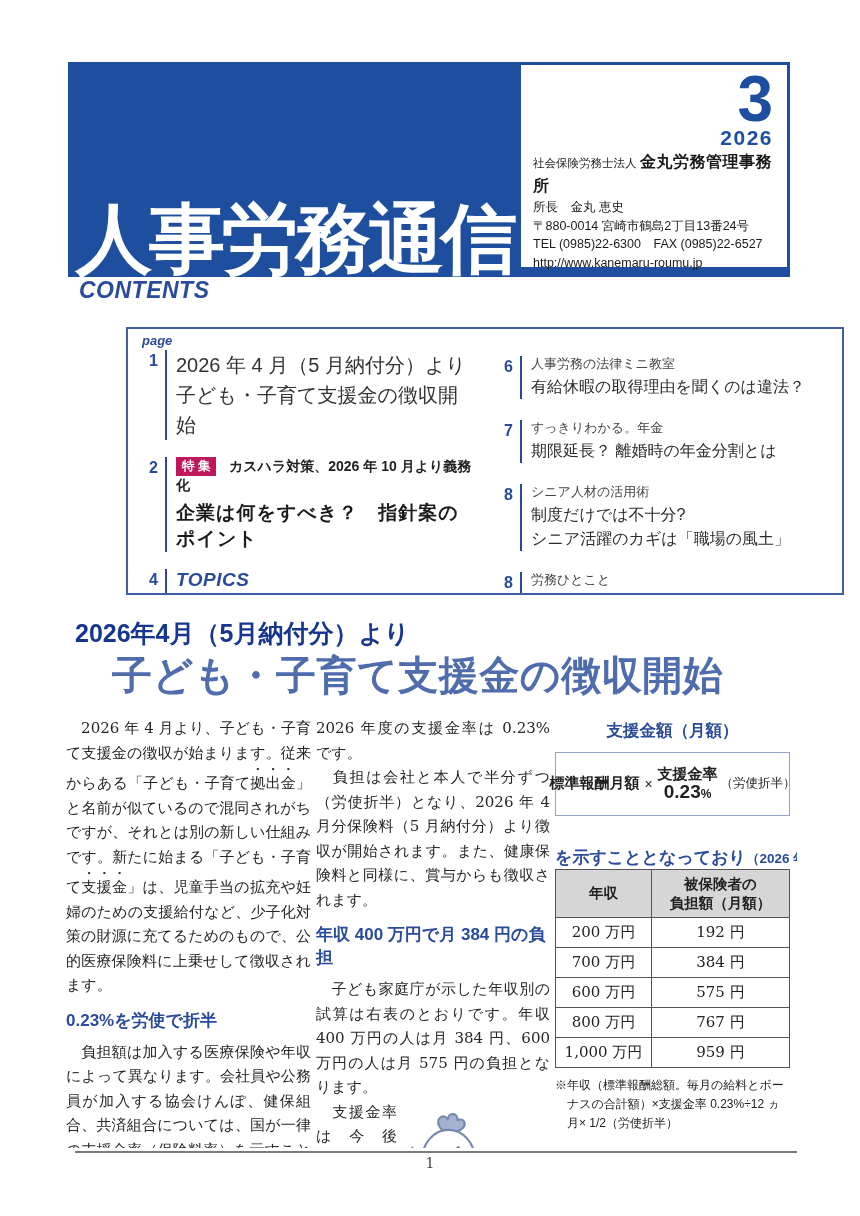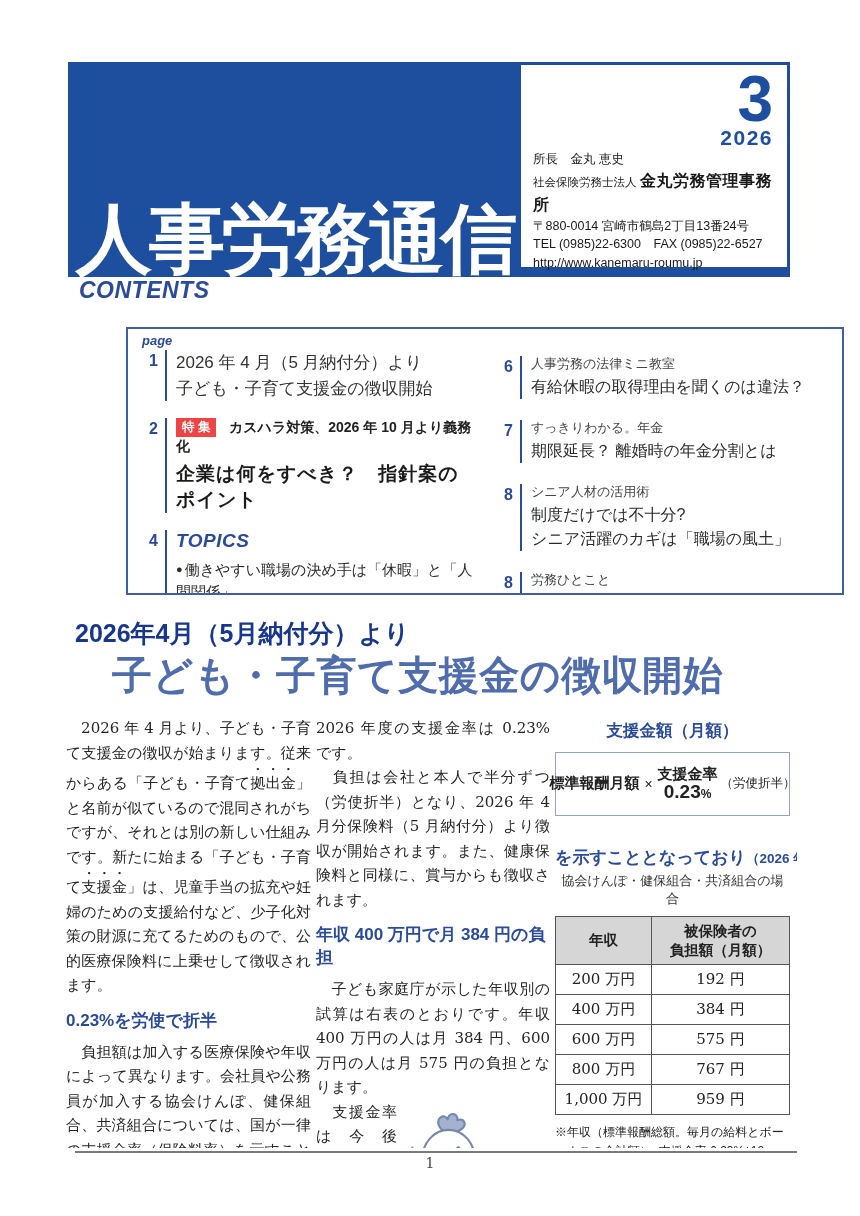--- a/index.html
+++ b/index.html
@@ -34,22 +34,22 @@
   }
   .contents-box {
     position:relative; margin-top:25px; height:268px; box-sizing:border-box;
     border:2px solid #3f5ea6; padding:4px 12px 6px 10px; overflow:hidden;
   }
   .page-label { font-style:italic; font-weight:700; font-size:13px; color:#2a4b9b; margin:0 0 2px 4px; }
   .contents-grid { display:grid; grid-template-columns:1fr 1fr; column-gap:18px; }
   .toc-entry { display:flex; margin-bottom:13px; }
   .toc-num { flex:none; width:20px; text-align:right; font-weight:800; font-size:16px; color:#2a4b9b; line-height:1.35; }
   .toc-body { border-left:2px solid #2a4b9b; margin-left:7px; padding-left:9px; color:#333333; min-height:24px; }
-  .toc-line { font-size:17px; line-height:1.5; color:#333333; }
-  .toc-badge { display:inline-block; background:#ef4444; color:#ffffff; font-size:12.5px; font-weight:700; padding:1px 6px; margin-right:8px; vertical-align:1px; }
+  .toc-line { font-size:20px; line-height:1.5; color:#333333; }
+  .toc-badge { display:inline-block; background:#be185d; color:#ffffff; font-size:12.5px; font-weight:700; padding:1px 6px; margin-right:8px; vertical-align:1px; }
   .toc-kicker-bold { font-size:14px; font-weight:700; color:#222222; }
   .toc-title-lg { font-size:19px; font-weight:800; color:#1b1b1b; margin-top:5px; letter-spacing:1px; }
   .topics-label { font-style:italic; font-weight:900; font-size:19px; color:#2a4b9b; letter-spacing:0.5px; }
   .toc-bullets { margin-top:7px; }
   .toc-bullet { font-size:15px; line-height:1.48; color:#2b2b2b; }
   .bullet-dot { font-size:11px; vertical-align:2px; margin-right:2px; }
   .toc-kicker-sm { font-size:13px; color:#444444; line-height:1.3; }
   .toc-main { font-size:16px; color:#2b2b2b; line-height:1.5; margin-top:2px; }
   .mb-lg { margin-bottom:17px; }
   .mb-rt { margin-bottom:21px; }
@@ -107,25 +107,25 @@
 <div class="page">
 
   <div class="header-block">
     <div class="header-title">人事労務通信</div>
     <div class="info-box">
       <div class="issue-date">
         <span class="issue-month">3</span>
         <span class="issue-year">2026</span>
       </div>
       <div class="office-info">
-        <div>所長　金丸 恵史</div>
         <div>
           <span class="office-type">社会保険労務士法人</span>
           <span class="office-name">金丸労務管理事務所</span>
         </div>
+        <div>所長　金丸 恵史</div>
         <div>〒880-0014 宮崎市鶴島2丁目13番24号</div>
         <div>TEL (0985)22-6300　FAX (0985)22-6527</div>
         <div>http://www.kanemaru-roumu.jp</div>
       </div>
     </div>
   </div>
 
   <div class="contents-section">
     <div class="contents-label">CONTENTS</div>
     <div class="contents-box">
@@ -261,37 +261,36 @@
         <span class="formula-left">標準報酬月額</span>
         <span class="formula-times">×</span>
         <span class="frac">
           <span class="frac-top">支援金率</span>
           <span class="frac-bottom"><span>0.23</span><span class="frac-unit">%</span></span>
         </span>
         <span class="formula-note">（労使折半）</span>
       </div>
 
       <div class="table-title"><span>を示すこととなっており</span><span class="year-note">（2026 年度）</span></div>
-      <div class="table-subtitle">協会けんぽ・健保組合・共済組合の場合</div>
 
       <table class="sim-table">
         <thead>
           <tr>
             <th class="c-income">年収</th>
             <th>被保険者の
 負担額（月額）</th>
           </tr>
         </thead>
         <tbody>
           <tr>
               <td>200 万円</td>
               <td>192 円</td>
             </tr>
           <tr>
-              <td>400 万円</td>
+              <td>700 万円</td>
               <td>384 円</td>
             </tr>
           <tr>
               <td>600 万円</td>
               <td>575 円</td>
             </tr>
           <tr>
               <td>800 万円</td>
               <td>767 円</td>
             </tr>

